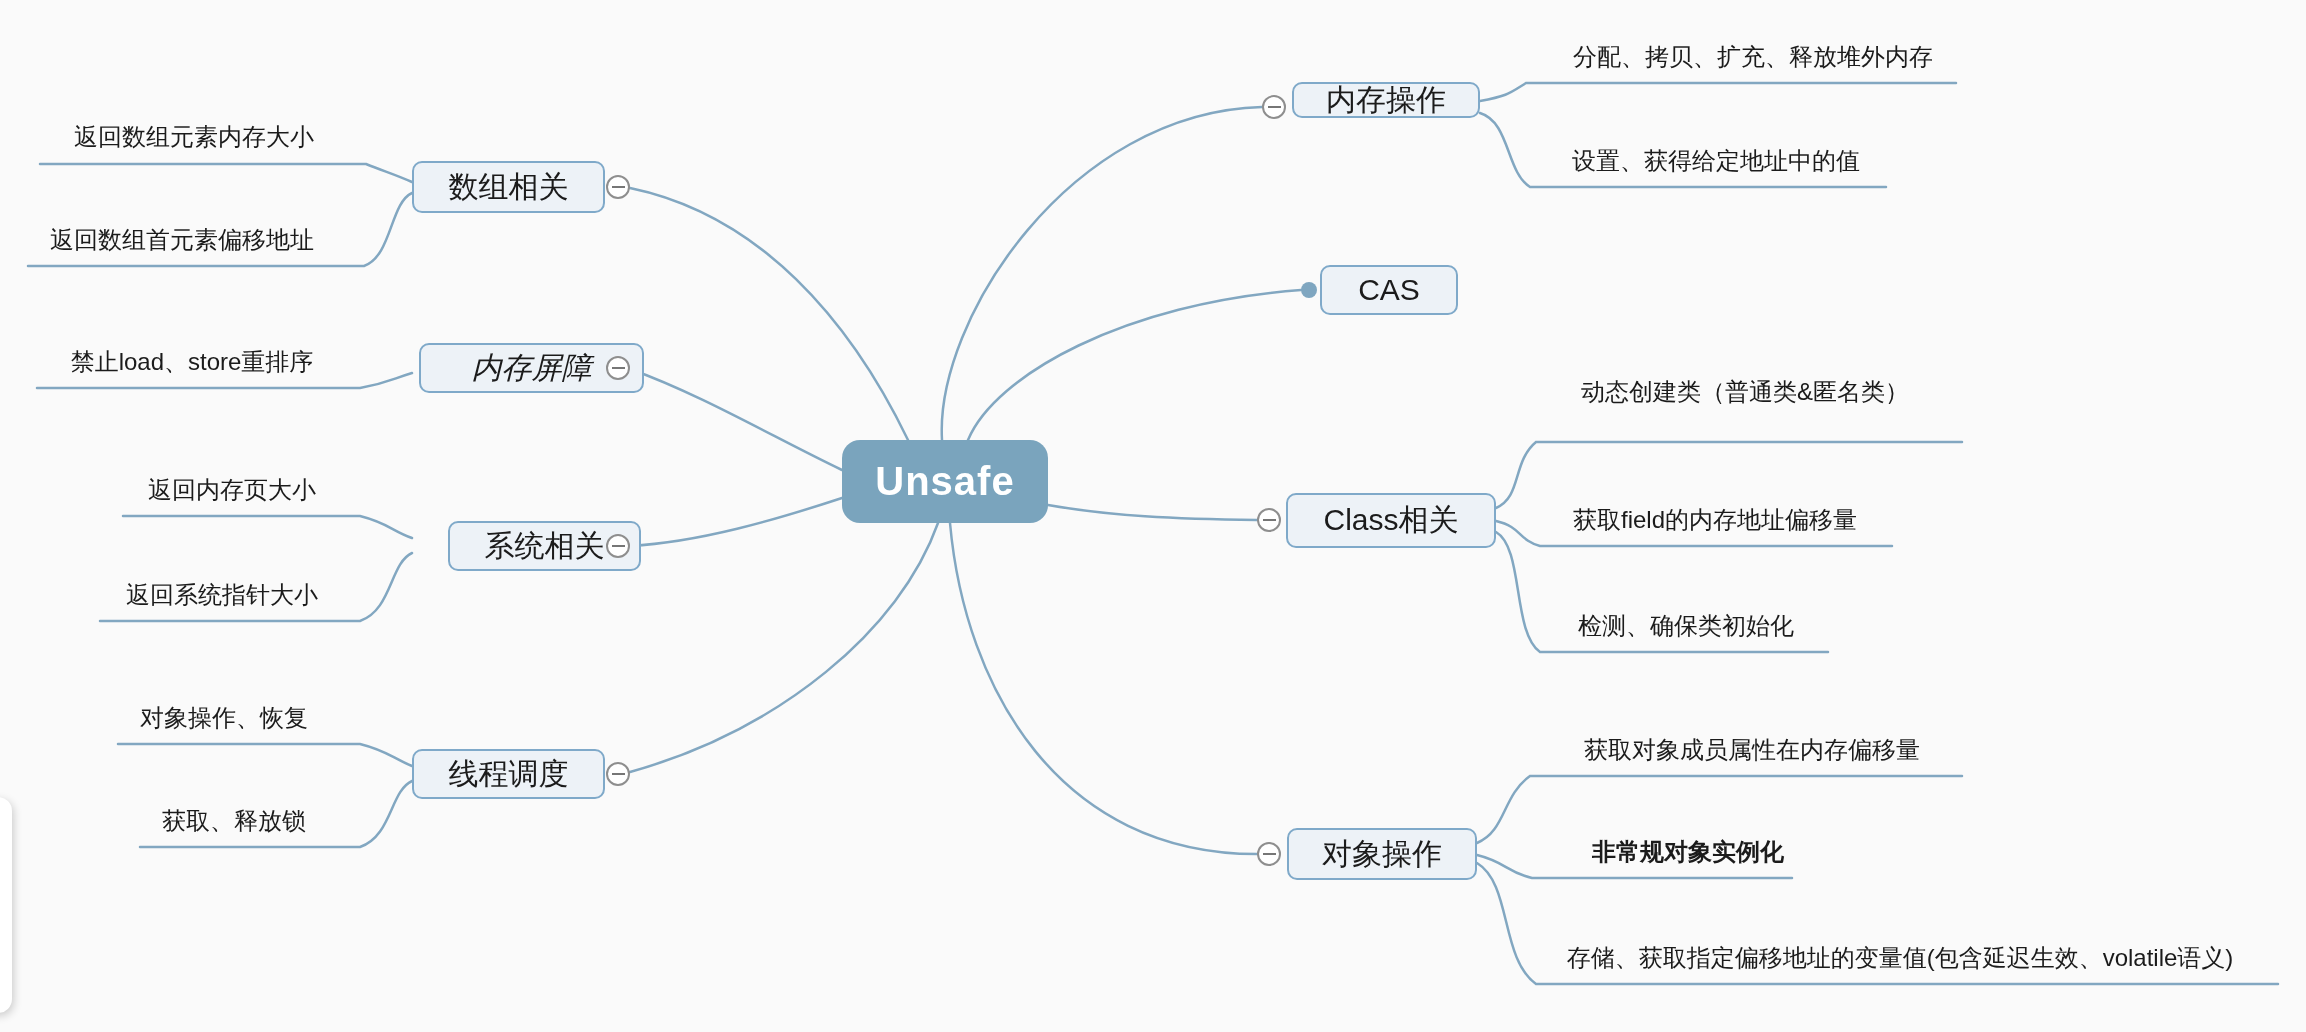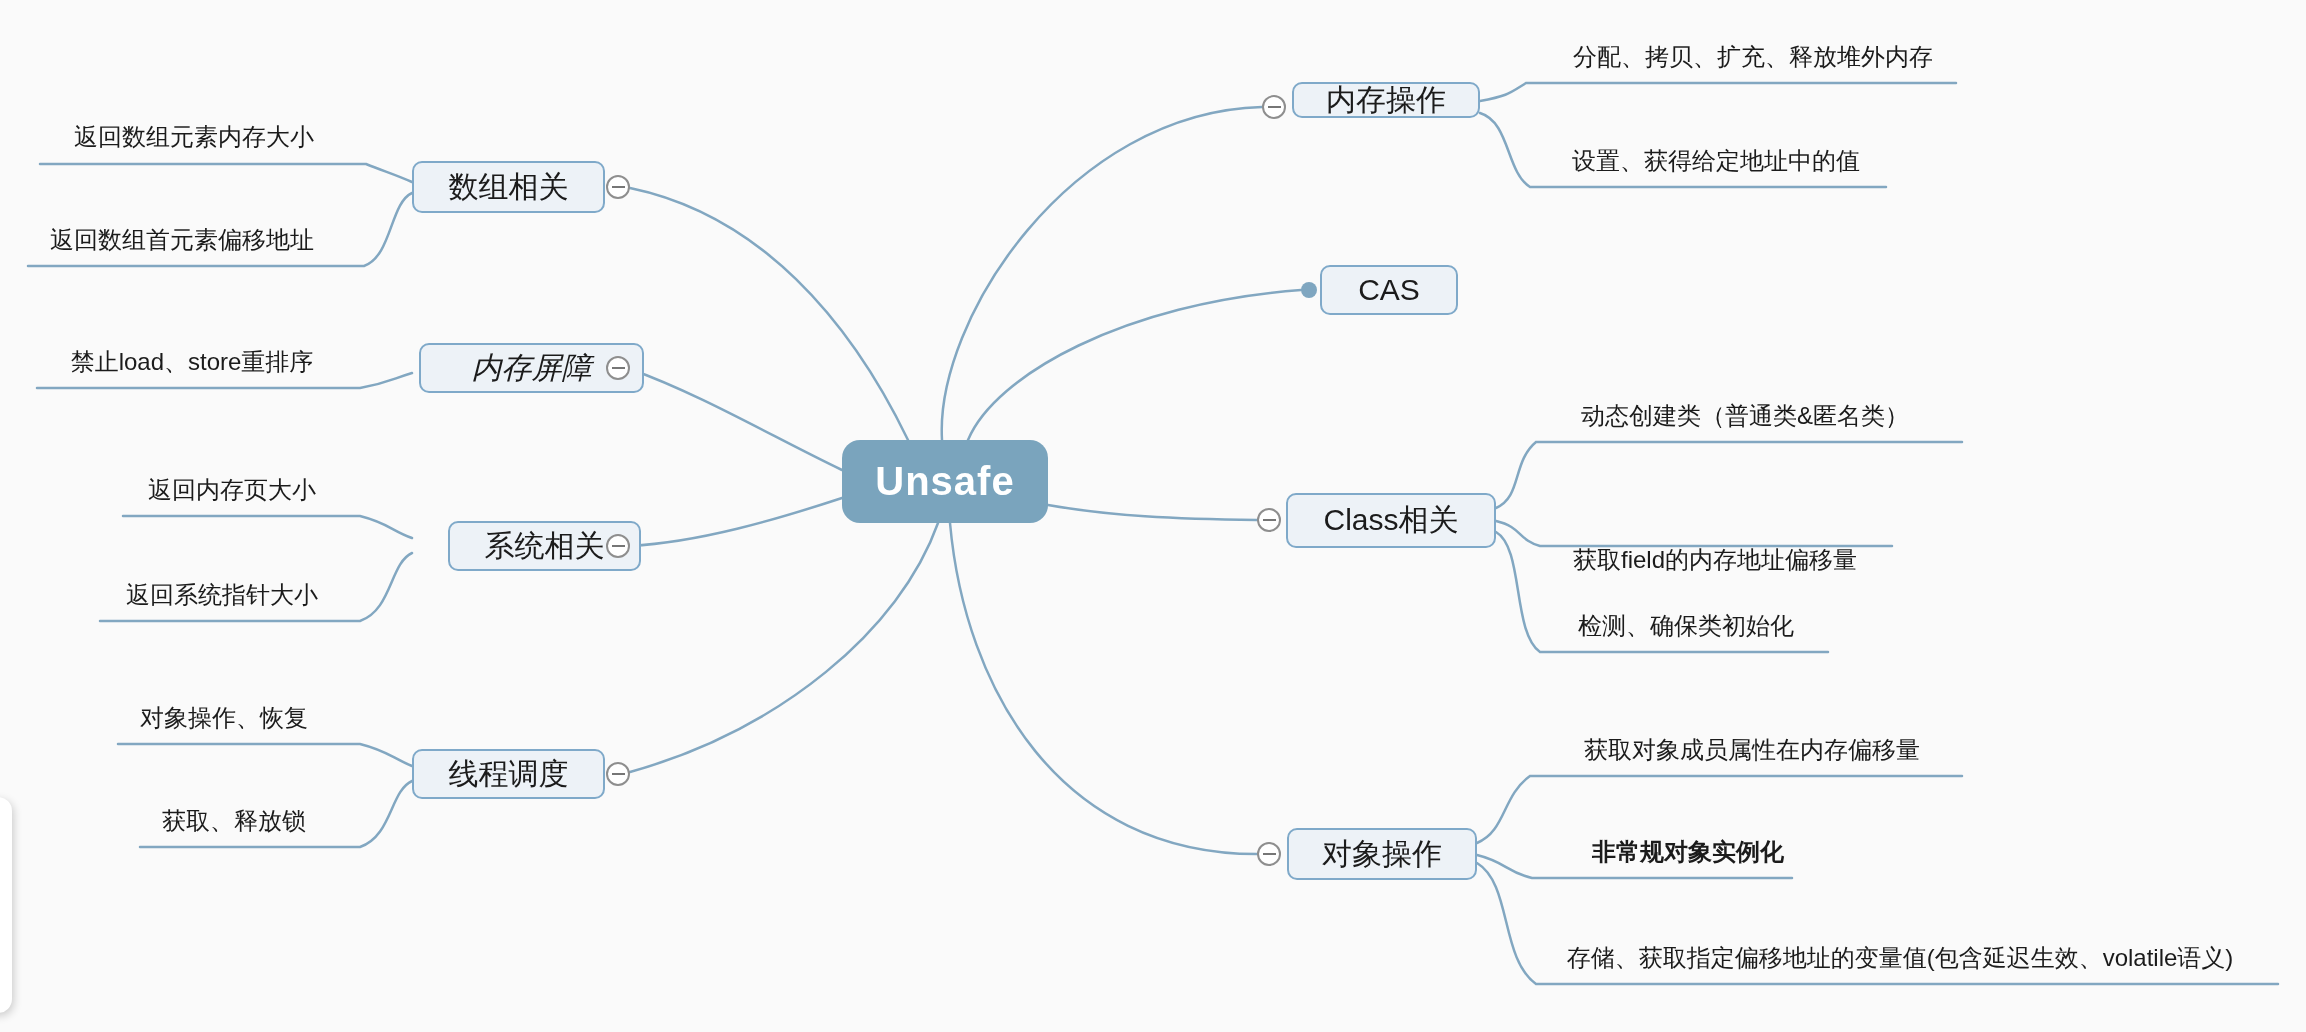--- a/index.html
+++ b/index.html
@@ -110,22 +110,22 @@
     <span class="minus"></span>
     </div>
   <div class="toggle" style="left:606px;top:762px;">
     <span class="minus"></span>
     </div>
 
   <div class="endpoint-dot" style="left:1301px;top:282px;"></div>
 
   <div class="leaf" style="left:1753px;top:41px;">分配、拷贝、扩充、释放堆外内存</div>
   <div class="leaf" style="left:1716px;top:145px;">设置、获得给定地址中的值</div>
-  <div class="leaf" style="left:1745px;top:400px;">动态创建类（普通类&amp;匿名类）</div>
-  <div class="leaf" style="left:1715px;top:504px;margin-top:40px;">获取field的内存地址偏移量</div>
+  <div class="leaf" style="left:1745px;top:376px;">动态创建类（普通类&amp;匿名类）</div>
+  <div class="leaf" style="left:1715px;top:504px;">获取field的内存地址偏移量</div>
   <div class="leaf" style="left:1686px;top:610px;">检测、确保类初始化</div>
   <div class="leaf" style="left:1752px;top:734px;">获取对象成员属性在内存偏移量</div>
   <div class="leaf" style="left:1688px;top:836px;font-weight:bold;">非常规对象实例化</div>
   <div class="leaf" style="left:1900px;top:942px;">存储、获取指定偏移地址的变量值(包含延迟生效、volatile语义)</div>
 
   <div class="leaf" style="left:194px;top:121px;">返回数组元素内存大小</div>
   <div class="leaf" style="left:182px;top:224px;">返回数组首元素偏移地址</div>
   <div class="leaf" style="left:192px;top:346px;">禁止load、store重排序</div>
   <div class="leaf" style="left:232px;top:474px;">返回内存页大小</div>
   <div class="leaf" style="left:222px;top:579px;">返回系统指针大小</div>

